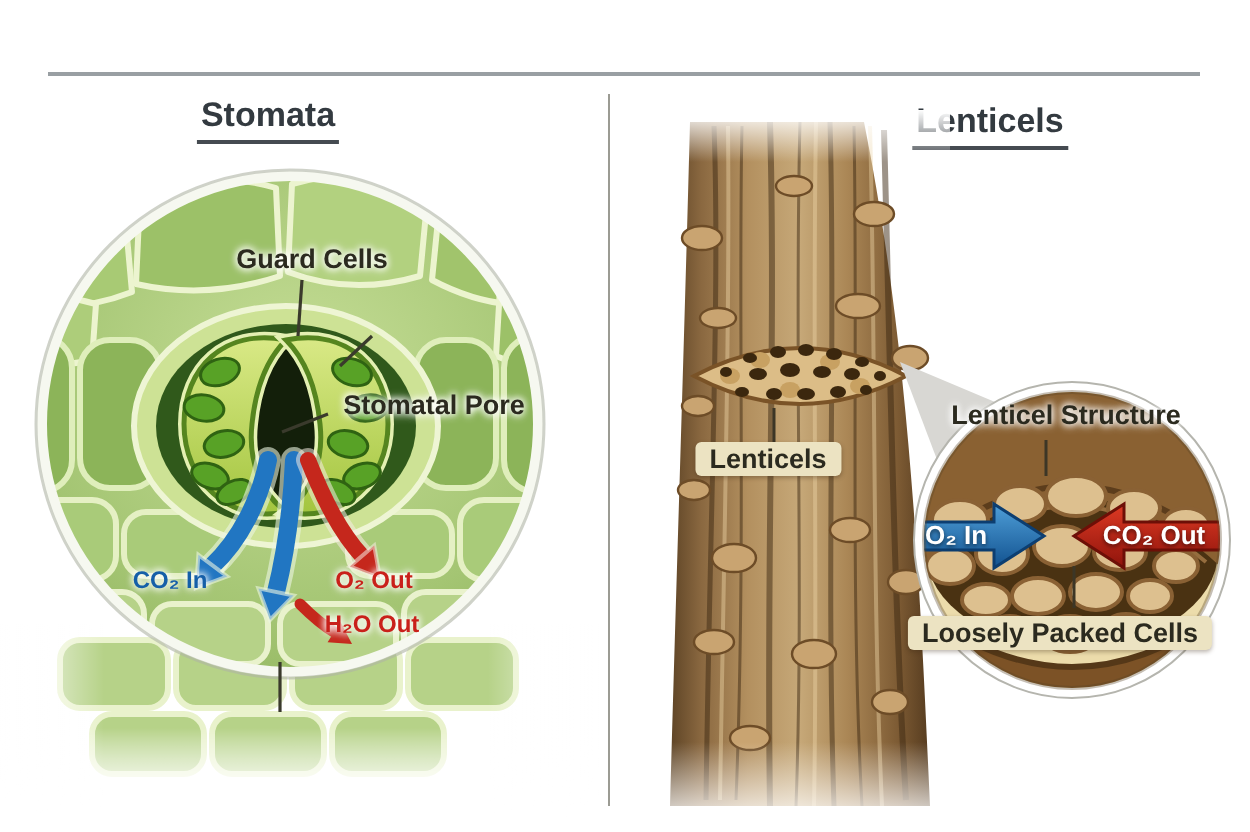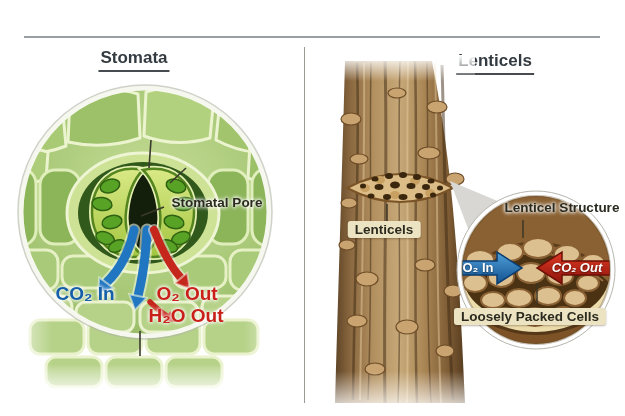--- a/index.html
+++ b/index.html
@@ -14,21 +14,21 @@
   .stomata-h{left:134px;top:48px;}
   .lenticels-h{left:495px;top:51px;}
   svg.illus{position:absolute;z-index:1;}
   .stomata-svg{left:0;top:80px;}
   .lenticels-svg{left:305px;top:55px;}
   .lbl{position:absolute;transform:translateX(-50%);font-size:13.5px;font-weight:bold;
        color:#2b2a1f;white-space:nowrap;z-index:5;
        text-shadow:0 0 3px rgba(255,255,255,.95),0 1px 4px rgba(255,255,255,.9),0 -1px 4px rgba(255,255,255,.85);}
   .lbl.pill{background:#ece3c2;padding:1px 7px;border-radius:3px;text-shadow:none;
             box-shadow:0 1px 2px rgba(60,40,20,.35);}
-  .lbl.gas{font-size:19px;}
+  .lbl.gas{font-size:12px;}
   .lbl.blue{color:#155fa8;}
   .lbl.red{color:#c9201a;}
   .lbl.white{color:#fff;font-size:13px;text-shadow:0 1px 2px rgba(0,0,0,.55);}
 </style>
 </head>
 <body>
 
 <div class="canvas">
 
   <div class="title-rule"></div>
@@ -307,24 +307,25 @@
           <line x1="218" y1="165" x2="218" y2="183"></line>
           <line x1="232" y1="228" x2="232" y2="249"></line>
         </g>
       </g>
       <circle cx="231" cy="215" r="74" fill="none" stroke="rgba(90,70,40,.35)" stroke-width="2"></circle>
     </g>
 
     <rect x="12" y="316" width="175" height="45" fill="url(#fadeBotG)"></rect>
   </svg>
 
+  <div class="lbl" style="left:156px;top:122px;">Guard Cells</div>
   <div class="lbl" style="left:217px;top:195px;">Stomatal Pore</div>
   <div class="lbl gas blue" style="left:85px;top:283px;">CO₂ In</div>
   <div class="lbl gas red" style="left:187px;top:283px;">O₂ Out</div>
   <div class="lbl gas red" style="left:186px;top:305px;">H₂O Out</div>
 
   <div class="lbl pill" style="left:384px;top:221px;">Lenticels</div>
-  <div class="lbl" style="left:539px;top:200px;padding-left:46px;">Lenticel Structure</div>
+  <div class="lbl" style="left:510px;top:200px;padding-left:46px;">Lenticel Structure</div>
   <div class="lbl white" style="left:478px;top:260px;text-align:right;">O₂ In</div>
-  <div class="lbl white" style="left:577px;top:260px;font-style:italic;">CO₂ Out</div>
+  <div class="lbl white" style="left:577px;top:260px;">CO₂ Out</div>
   <div class="lbl pill" style="left:530px;top:308px;">Loosely Packed Cells</div>
 
 </div>
 
 </body></html>

